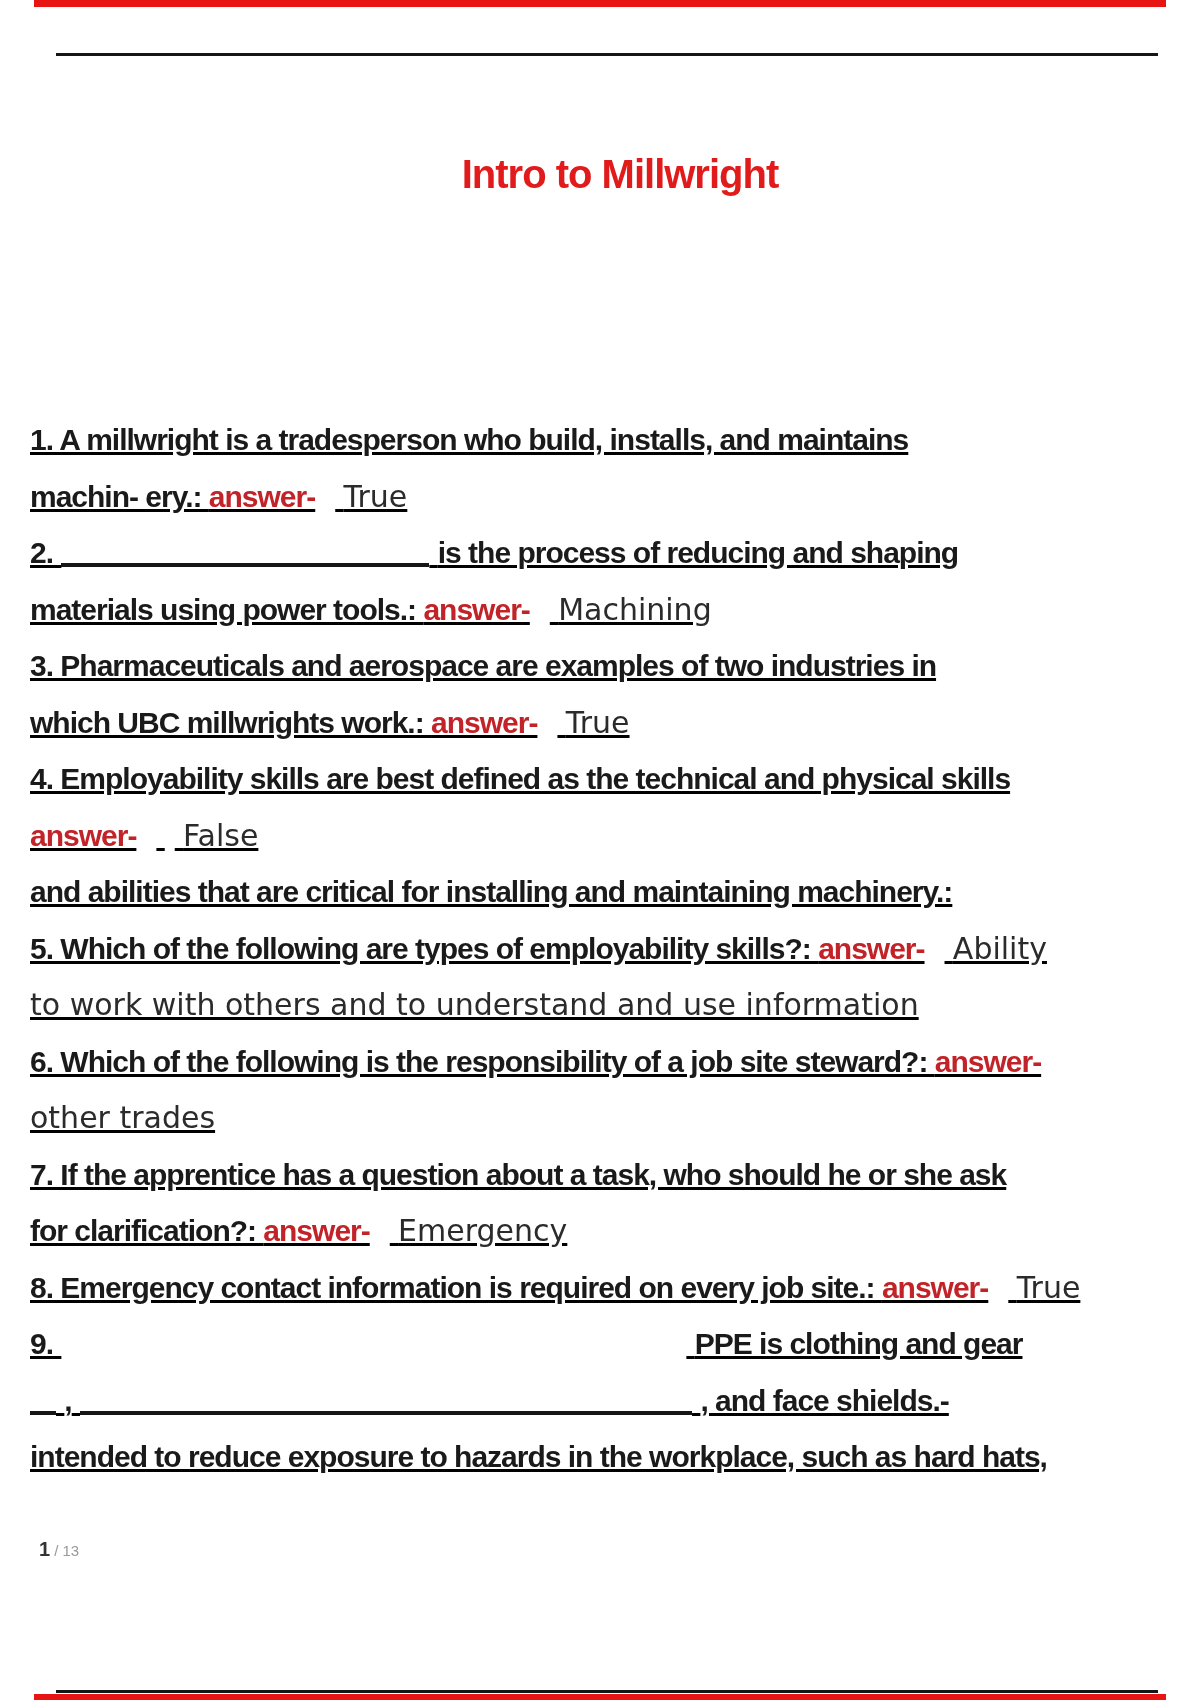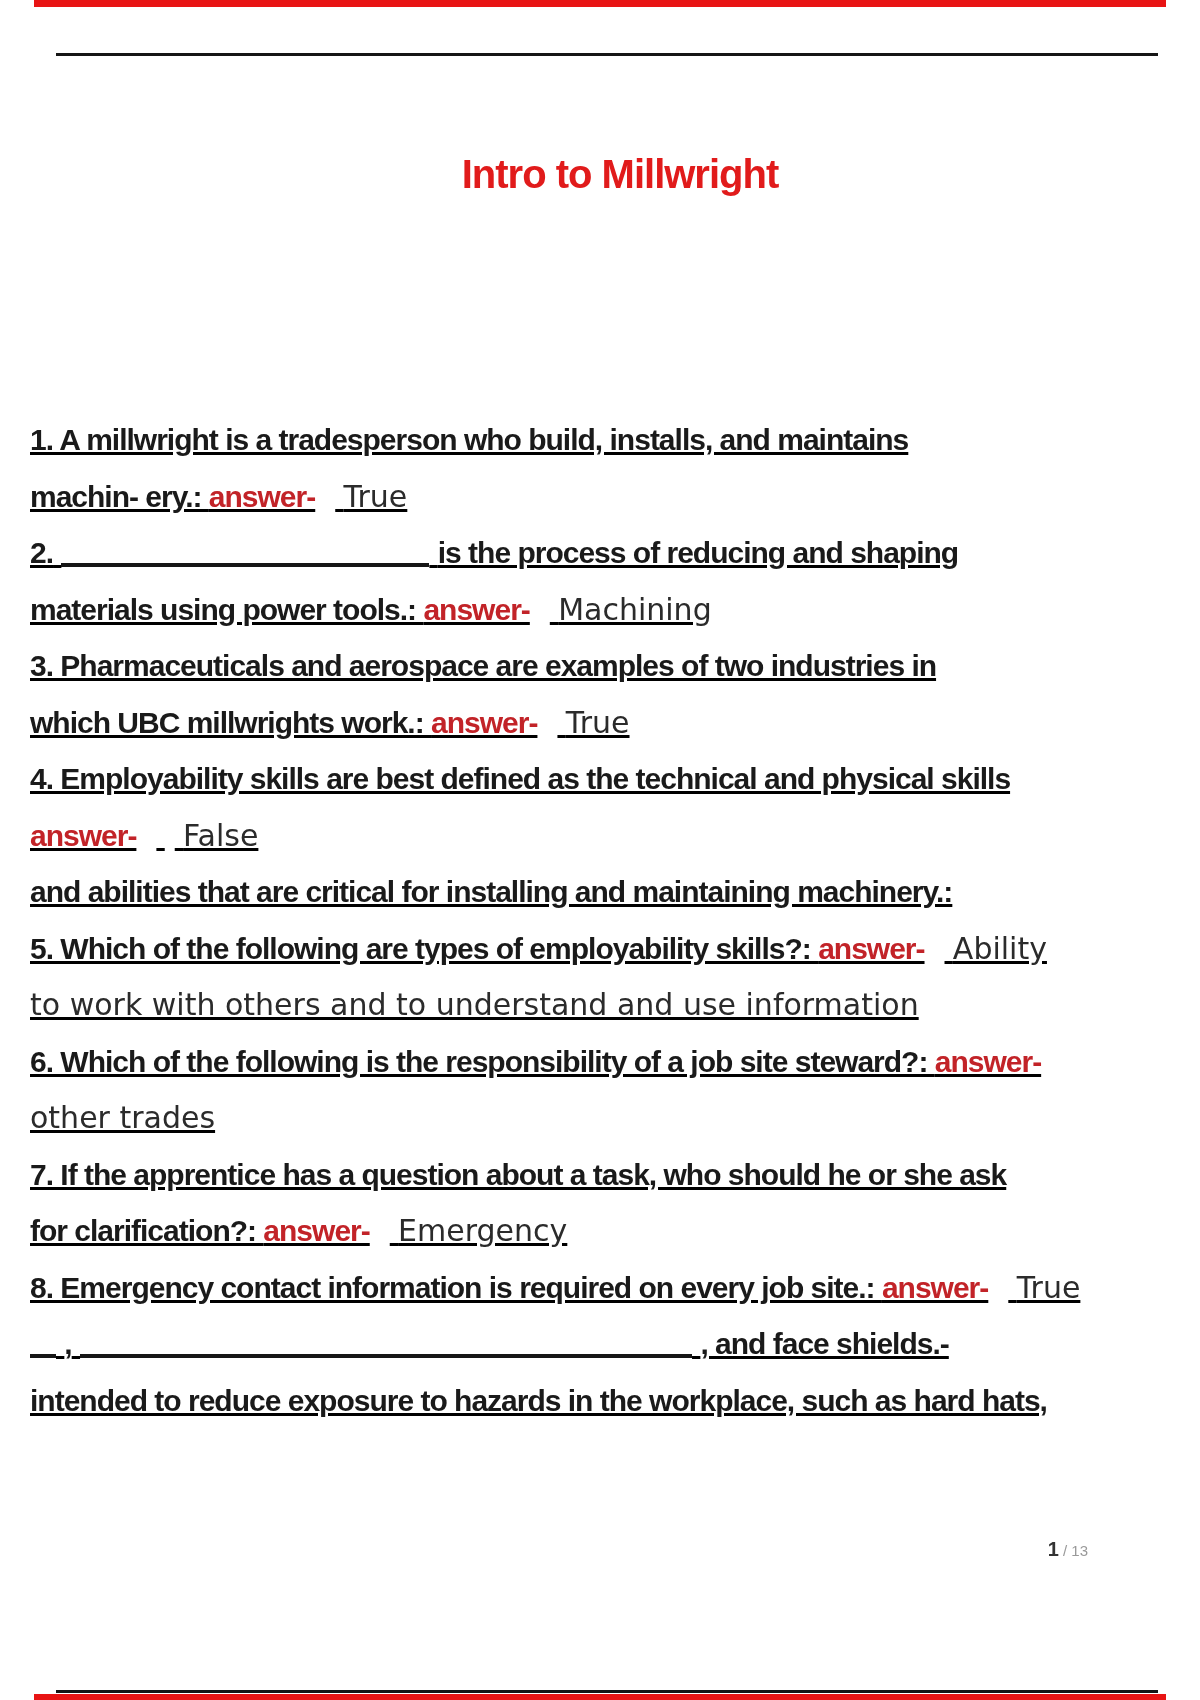--- a/index.html
+++ b/index.html
@@ -33,21 +33,21 @@
   .seg-ans{font-family:"DejaVu Sans",sans-serif;color:#2b2b2b;letter-spacing:0;}
   .seg-blank{
     display:inline-block;
     border-bottom:4px solid #161616;
     height:0.9em;
     transform:translateY(4px);
   }
   .seg-gap{display:inline-block;}
   .page-footer{
     position:absolute;top:1538px;left:0;width:1088px;
-    text-align:right;padding-left:19px;box-sizing:border-box;
+    text-align:left;padding-left:39px;box-sizing:border-box;
   }
   .page-num{font-size:20px;font-weight:bold;color:#333333;}
   .page-total{font-size:15px;color:#999999;margin-left:4px;}
 </style>
 </head>
 <body>
 
 <div class="red-bar top"></div>
 <div class="rule top"></div>
 
@@ -63,20 +63,21 @@
     <div class="line"><span class="seg-q">4. Employability skills are best defined as the technical and physical skills</span> </div>
     <div class="line"><span class="seg-a">answer-</span> <span class="seg-gap" style="width: 10px;"></span> <span class="seg-ans">False</span> </div>
     <div class="line"><span class="seg-q">and abilities that are critical for installing and maintaining machinery.:</span> </div>
     <div class="line"><span class="seg-q">5. Which of the following are types of employability skills?: </span> <span class="seg-a">answer-</span> <span class="seg-ans">Ability</span> </div>
     <div class="line"><span class="seg-ans">to work with others and to understand and use information</span> </div>
     <div class="line"><span class="seg-q">6. Which of the following is the responsibility of a job site steward?: </span> <span class="seg-a">answer-</span> </div>
     <div class="line"><span class="seg-ans">other trades</span> </div>
     <div class="line"><span class="seg-q">7. If the apprentice has a question about a task, who should he or she ask</span> </div>
     <div class="line"><span class="seg-q">for clarification?: </span> <span class="seg-a">answer-</span> <span class="seg-ans">Emergency</span> </div>
     <div class="line"><span class="seg-q">8. Emergency contact information is required on every job site.: </span> <span class="seg-a">answer-</span> <span class="seg-ans">True</span> </div>
+    <div class="line"><span class="seg-q">9.</span> <span class="seg-gap" style="width: 625px;"></span> <span class="seg-q">PPE is clothing and gear</span> </div>
     <div class="line"><span class="seg-blank" style="width: 26px;"></span> <span class="seg-q">,</span> <span class="seg-blank" style="width: 612px;"></span> <span class="seg-q">, and face shields.-</span> </div>
     <div class="line"><span class="seg-q">intended to reduce exposure to hazards in the workplace, such as hard hats,</span> </div>
   </div>
 
 <div class="page-footer">
   <span class="page-num">1</span><span class="page-total">/ 13</span>
 </div>
 
 <div class="rule bottom"></div>
 <div class="red-bar bottom"></div>

